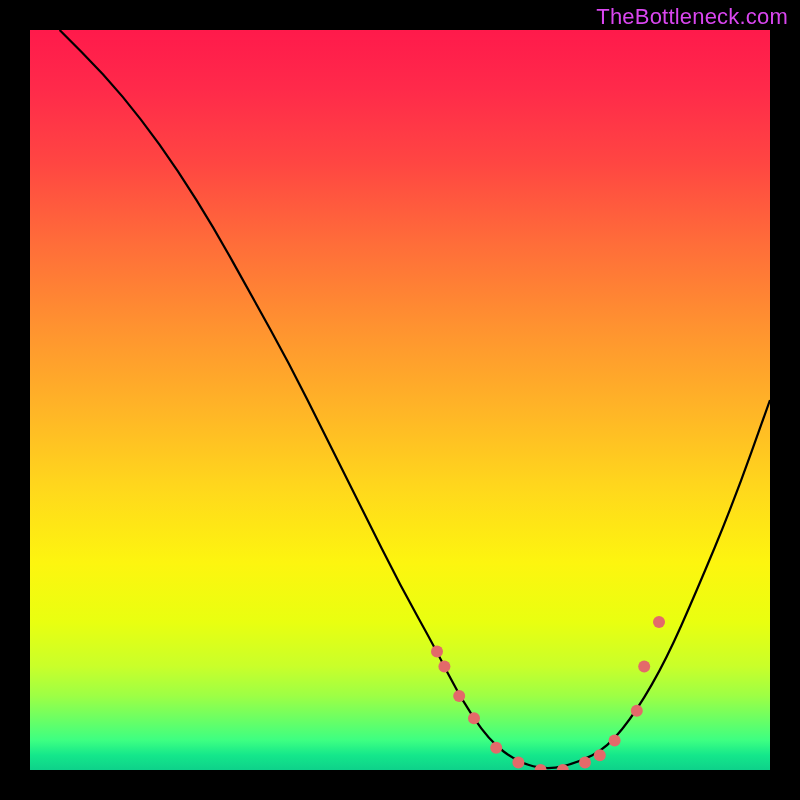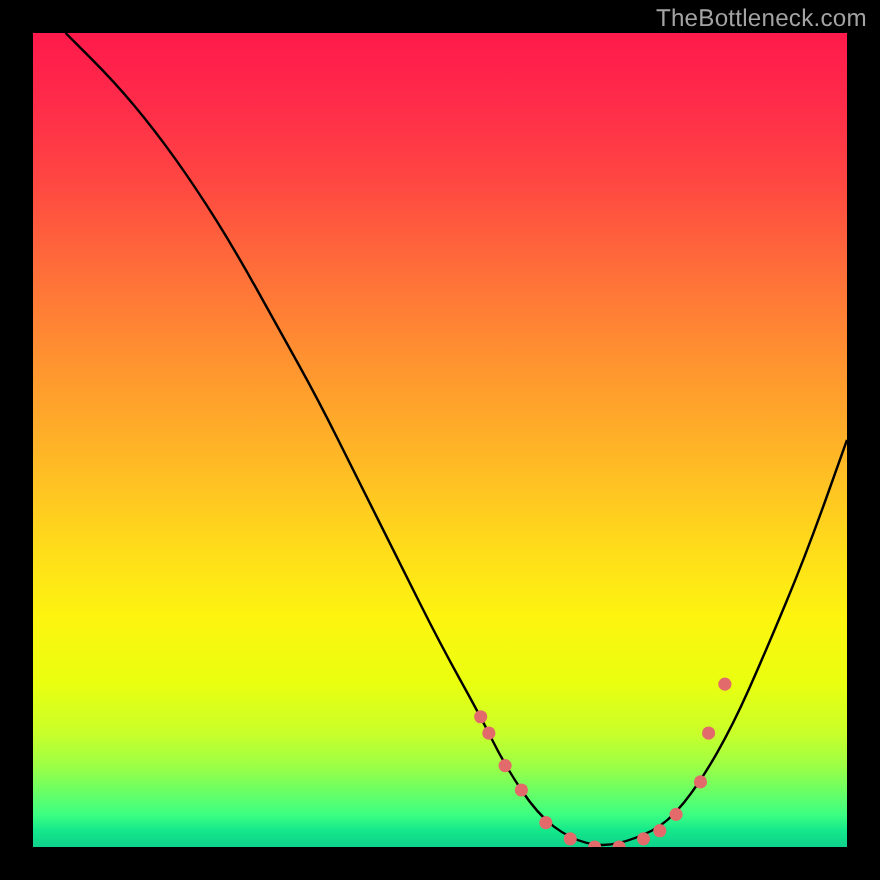--- a/index.html
+++ b/index.html
@@ -14,21 +14,21 @@
   .outer {
     position: relative;
     width: 800px;
     height: 800px;
     background: #000;
   }
   .watermark {
     position: absolute;
     top: 4px;
     right: 12px;
-    color: #a3a3a3;
+    color: #d946ef;
     font-size: 22px;
     font-weight: 500;
     letter-spacing: 0.2px;
     z-index: 10;
   }
   .plot-area {
     position: absolute;
     left: 30px;
     top: 30px;
     width: 740px;

